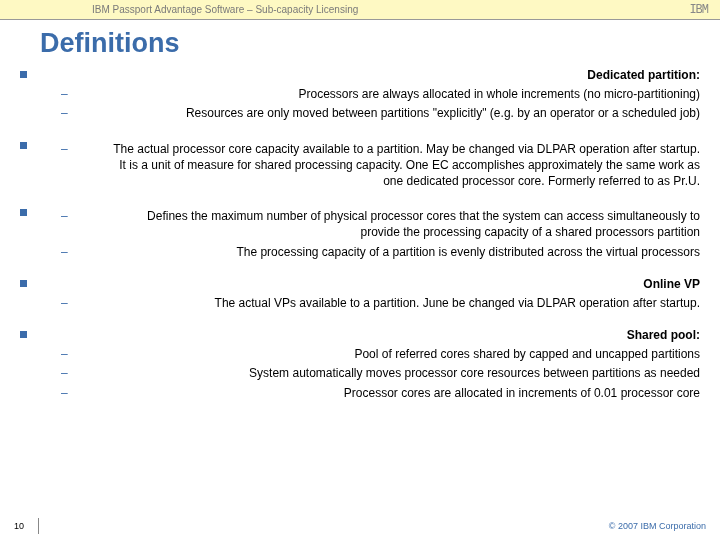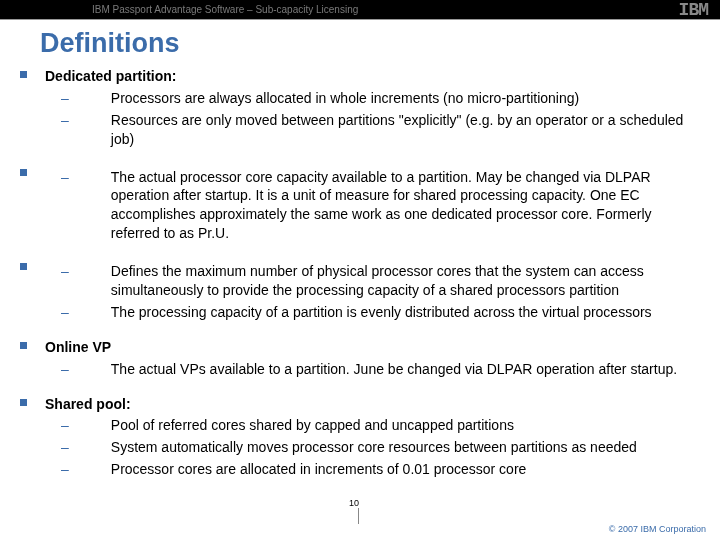--- a/index.html
+++ b/index.html
@@ -6,36 +6,36 @@
   body {
     width: 720px;
     height: 540px;
     font-family: Arial, Helvetica, sans-serif;
     background: #fff;
     position: relative;
     overflow: hidden;
   }
   .header {
     height: 20px;
-    background: #000000;
+    background: #fef9c3;
     display: flex;
     align-items: center;
     justify-content: space-between;
     padding: 0 12px 0 92px;
     border-bottom: 1px solid #999;
   }
   .header-title {
     font-size: 10px;
     color: #7a7a7a;
   }
   .ibm-logo {
     letter-spacing: -1px;
-    font-weight: bold;
+    font-weight: normal;
     color: #888;
-    font-size: 18px;
+    font-size: 12px;
     font-family: "Courier New", monospace;
   }
   .slide-title {
     font-size: 27px;
     color: #3b6caa;
     font-weight: bold;
     margin: 8px 0 8px 40px;
   }
   .content {
     padding: 0 20px 0 20px;
@@ -47,23 +47,24 @@
   .bullet-sq {
     width: 7px;
     height: 7px;
     background: #3b6caa;
     flex-shrink: 0;
     margin-top: 4px;
     margin-right: 18px;
   }
   .def-body {
     flex: 1;
-    font-size: 14px;
+    font-size: 12px;
     color: #000;
     line-height: 1.35;
+    text-align: right;
   }
   .def-term {
     font-weight: bold;
   }
   .sub-item {
     display: flex;
     margin-top: 3px;
     padding-left: 16px;
   }
   .dash {
@@ -77,21 +78,20 @@
   }
   .footer {
     position: absolute;
     bottom: 6px;
     left: 0;
     right: 0;
     display: flex;
     align-items: center;
     padding: 0 14px;
     font-size: 9px;
-    flex-direction: column;
   }
   .page-num {
     color: #000;
     width: 22px;
   }
   .footer-rule {
     width: 1px;
     height: 16px;
     background: #888;
     margin: 0 6px 0 2px;

